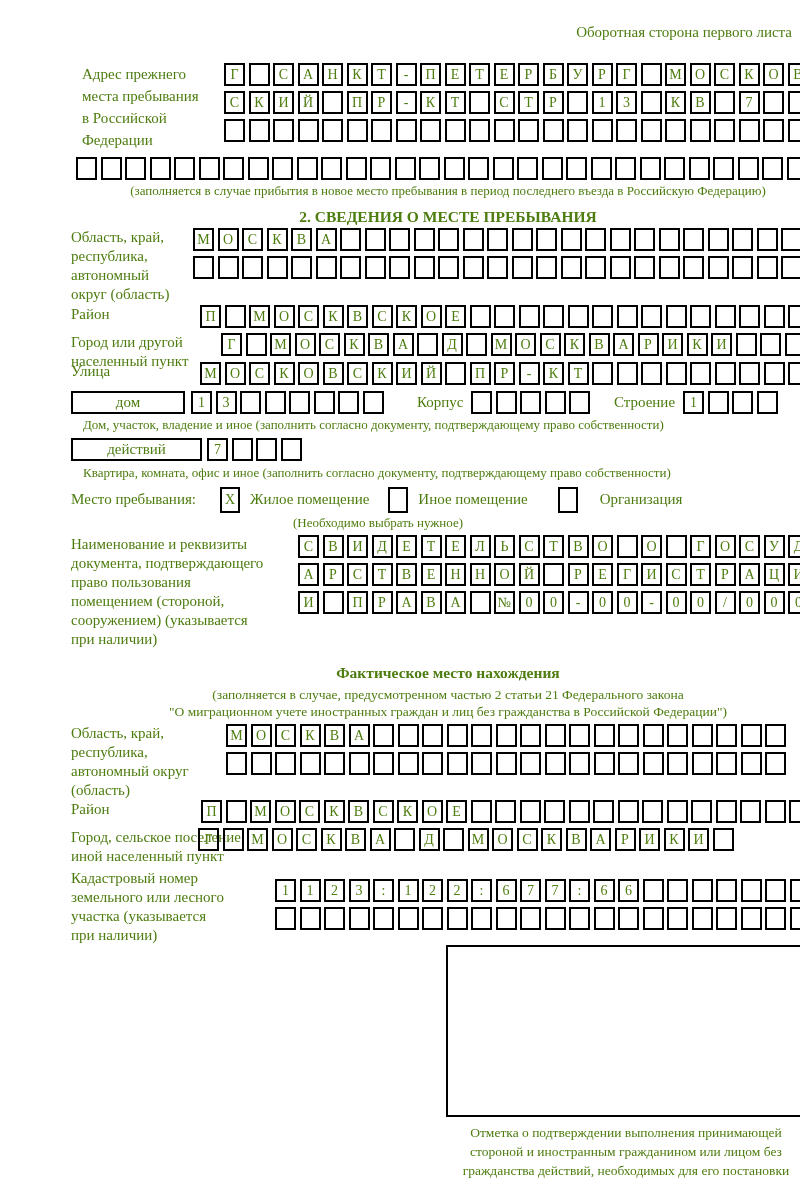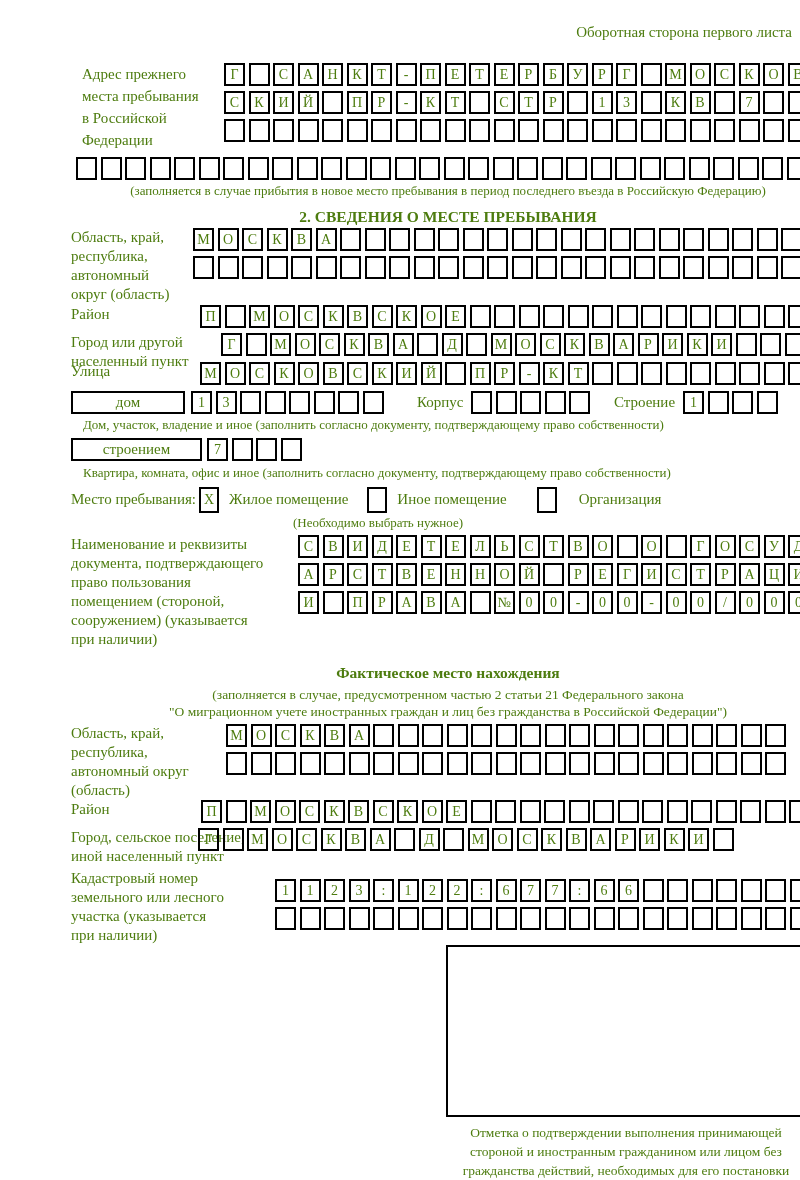--- a/index.html
+++ b/index.html
@@ -41,21 +41,21 @@
   .house-box{width:114px;margin-left:23px;margin-right:6px;}
   .apt-box{width:131px;margin-left:23px;margin-right:5px;}
   .inline-label{flex:none;font-size:15px;line-height:23px;}
   .korpus-label{margin-left:30px;margin-right:8px;}
   .stroenie-label{margin-left:20px;margin-right:8px;}
   .stay-row{display:flex;align-items:center;padding-left:23px;height:27px;font-size:15px;}
   .checkbox{
     flex:none;box-sizing:border-box;width:20px;height:26px;border:2px solid #000;
     display:flex;align-items:center;justify-content:center;font-size:14px;
   }
-  .stay-title{margin-right:3px;}
+  .stay-title{margin-right:24px;}
   .opt-label-1{margin-left:10px;margin-right:19px;}
   .opt-label-2{margin-left:10px;margin-right:30px;}
   .opt-label-3{margin-left:22px;}
   .choose-note{width:600px;margin-left:30px;text-align:center;margin-top:2px;}
   .note-line{text-align:center;font-size:13.5px;line-height:17px;}
   .stamp-box{box-sizing:border-box;margin-left:398px;width:360px;height:172px;border:2.5px solid #000;}
   .stamp-caption{margin-left:380px;width:396px;text-align:center;font-size:13.5px;line-height:19px;margin-top:6px;}
 </style>
 </head>
 <body>
@@ -372,21 +372,21 @@
     <div class="cell-row">
         <span class="cell">1</span>
         <span class="cell"></span>
         <span class="cell"></span>
         <span class="cell"></span>
       </div>
   </div>
   <div class="caption left-caption mt3">Дом, участок, владение и иное (заполнить согласно документу, подтверждающему право собственности)</div>
 
   <div class="flex-row mt5" style="align-items:center;">
-    <div class="wide-box apt-box">строением</div>
+    <div class="wide-box apt-box">действий</div>
     <div class="cell-row">
         <span class="cell">7</span>
         <span class="cell"></span>
         <span class="cell"></span>
         <span class="cell"></span>
       </div>
   </div>
   <div class="caption left-caption mt4">Квартира, комната, офис и иное (заполнить согласно документу, подтверждающему право собственности)</div>
 
   <div class="stay-row mt5">

